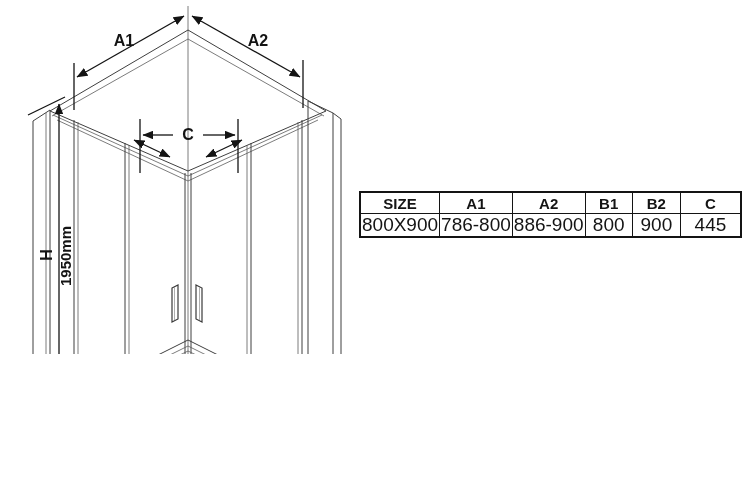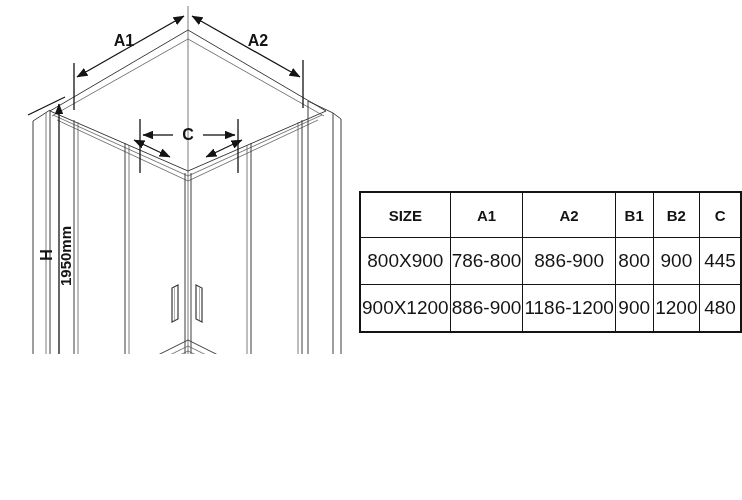--- a/index.html
+++ b/index.html
@@ -14,21 +14,21 @@
   .dim-label { font:bold 16px "Liberation Sans", sans-serif; fill:#141414; }
   .dim-label-sm { font:bold 15px "Liberation Sans", sans-serif; fill:#141414; }
   .halo { paint-order:stroke; stroke:#ffffff; stroke-width:5px; stroke-linejoin:round; }
   .spec-table {
     position:absolute; left:359px; top:191px;
     border-collapse:collapse; border:2.4px solid #141414;
     background:#fff; table-layout:fixed;
   }
   .spec-table th, .spec-table td {
     border:1.6px solid #141414; text-align:center; vertical-align:middle;
-    padding:12px 1px; color:#141414; overflow:hidden; white-space:nowrap;
+    padding:0 1px; color:#141414; overflow:hidden; white-space:nowrap;
   }
   .spec-table th { font-size:15px; font-weight:bold; height:20px; }
   .spec-table td { font-size:19px; font-weight:normal; height:21.5px; }
 </style>
 </head>
 <body>
 
 <div class="stage">
 
   <svg width="362" height="500" viewBox="0 0 362 500">
@@ -185,23 +185,15 @@
     </thead>
     <tbody>
       <tr>
         <td>800X900</td>
         <td>786-800</td>
         <td>886-900</td>
         <td>800</td>
         <td>900</td>
         <td>445</td>
       </tr>
-      <tr>
-        <td>900X1200</td>
-        <td>886-900</td>
-        <td>1186-1200</td>
-        <td>900</td>
-        <td>1200</td>
-        <td>480</td>
-      </tr>
     </tbody>
   </table>
 </div>
 
 </body></html>

